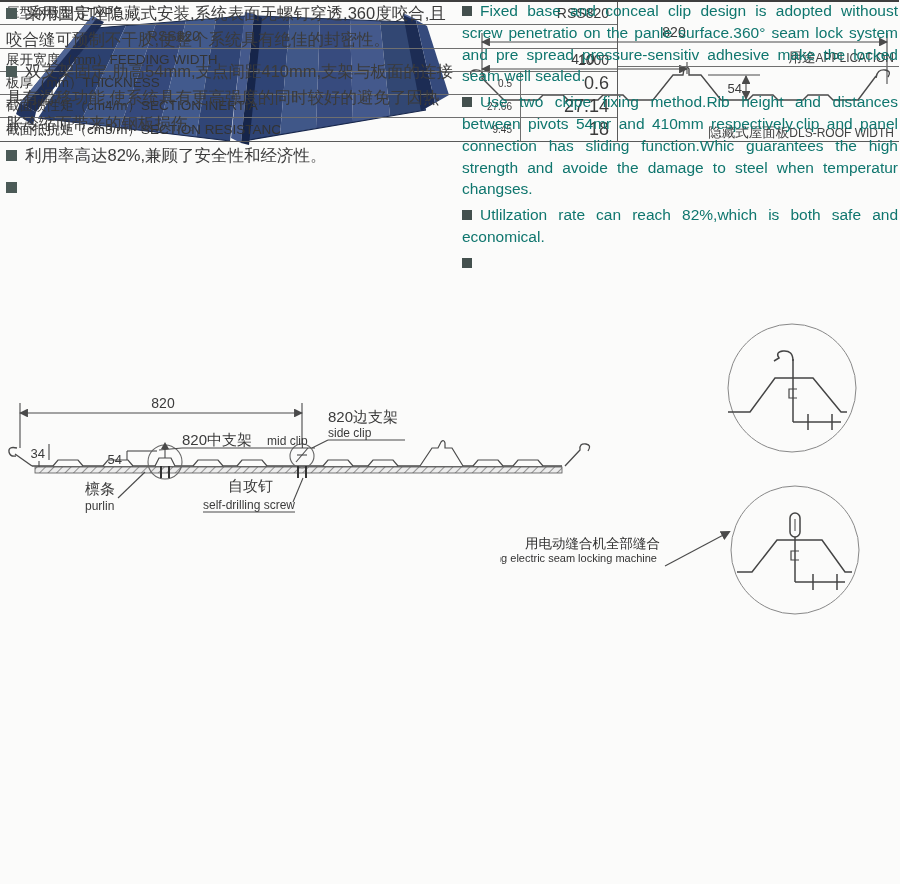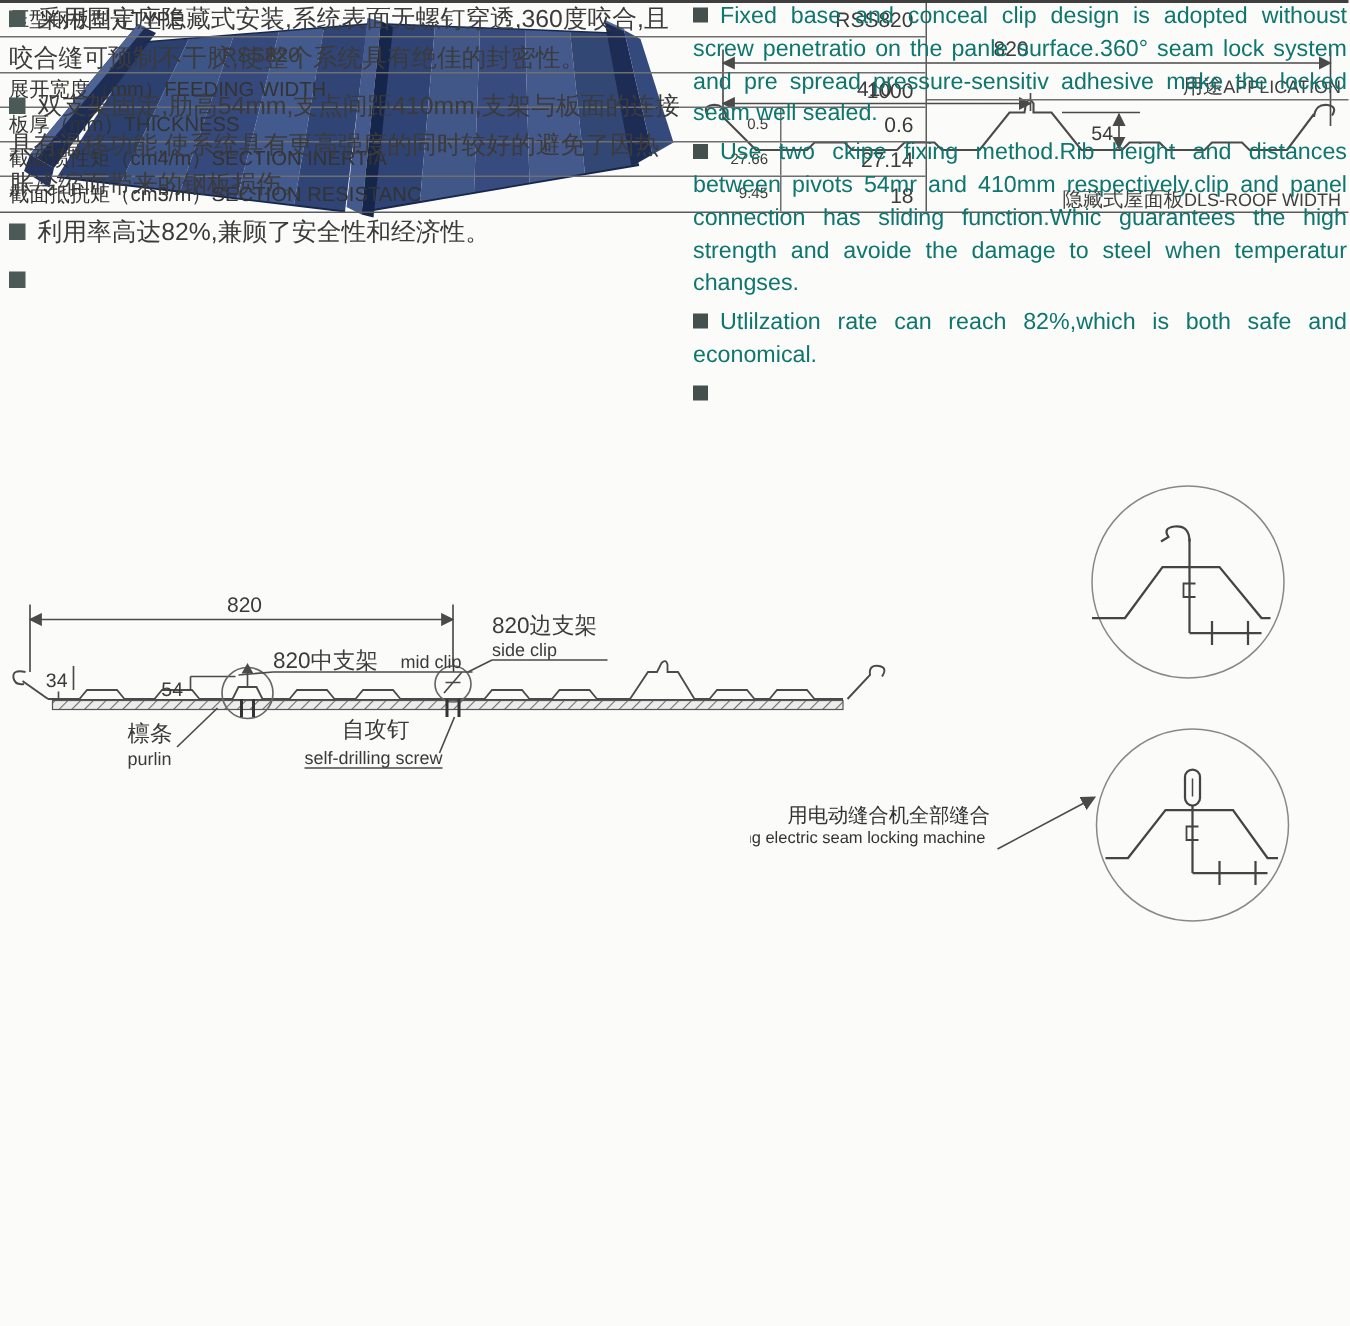--- a/index.html
+++ b/index.html
@@ -11,21 +11,21 @@
 
   
   .spec-wrap{position:absolute;left:0;top:152;width:899px;border-top:2px solid #3f3f3f;
              border-bottom:1px solid #5a5a5a;display:flex;background:transparent;}
   .spec-table{width:618px;border-right:1px solid #5a5a5a;box-sizing:border-box;}
   .spec-row{display:flex;height:22.3px;align-items:stretch;border-bottom:1px solid #6f6f6f;}
   .spec-row:last-child{border-bottom:none;}
   .spec-label{flex:1;padding-left:6px;font-size:13.5px;color:#333;display:flex;align-items:center;}
   .spec-vsingle{width:200px;padding-right:8px;font-size:14px;display:flex;align-items:center;justify-content:flex-end;}
   .spec-v1{width:96px;padding-right:8px;font-size:10px;display:flex;align-items:center;justify-content:flex-end;}
-  .spec-v2{width:88px;padding-right:8px;font-size:14px;border-left:1px solid #6f6f6f;
+  .spec-v2{width:88px;padding-right:8px;font-size:18px;border-left:1px solid #6f6f6f;
            display:flex;align-items:center;justify-content:flex-end;}
   .application{flex:1;display:flex;flex-direction:column;}
   .app-cell{display:flex;flex-direction:row;justify-content:flex-end;align-items:flex-end;
             padding-right:5px;line-height:16px;}
   .app-top{height:64px;border-bottom:1px solid #6f6f6f;}
   .app-bottom{flex:1;}
   .app-cn{font-size:13.5px;color:#3f3f3f;}
   .app-en{font-size:12px;color:#404040;}
 
   

